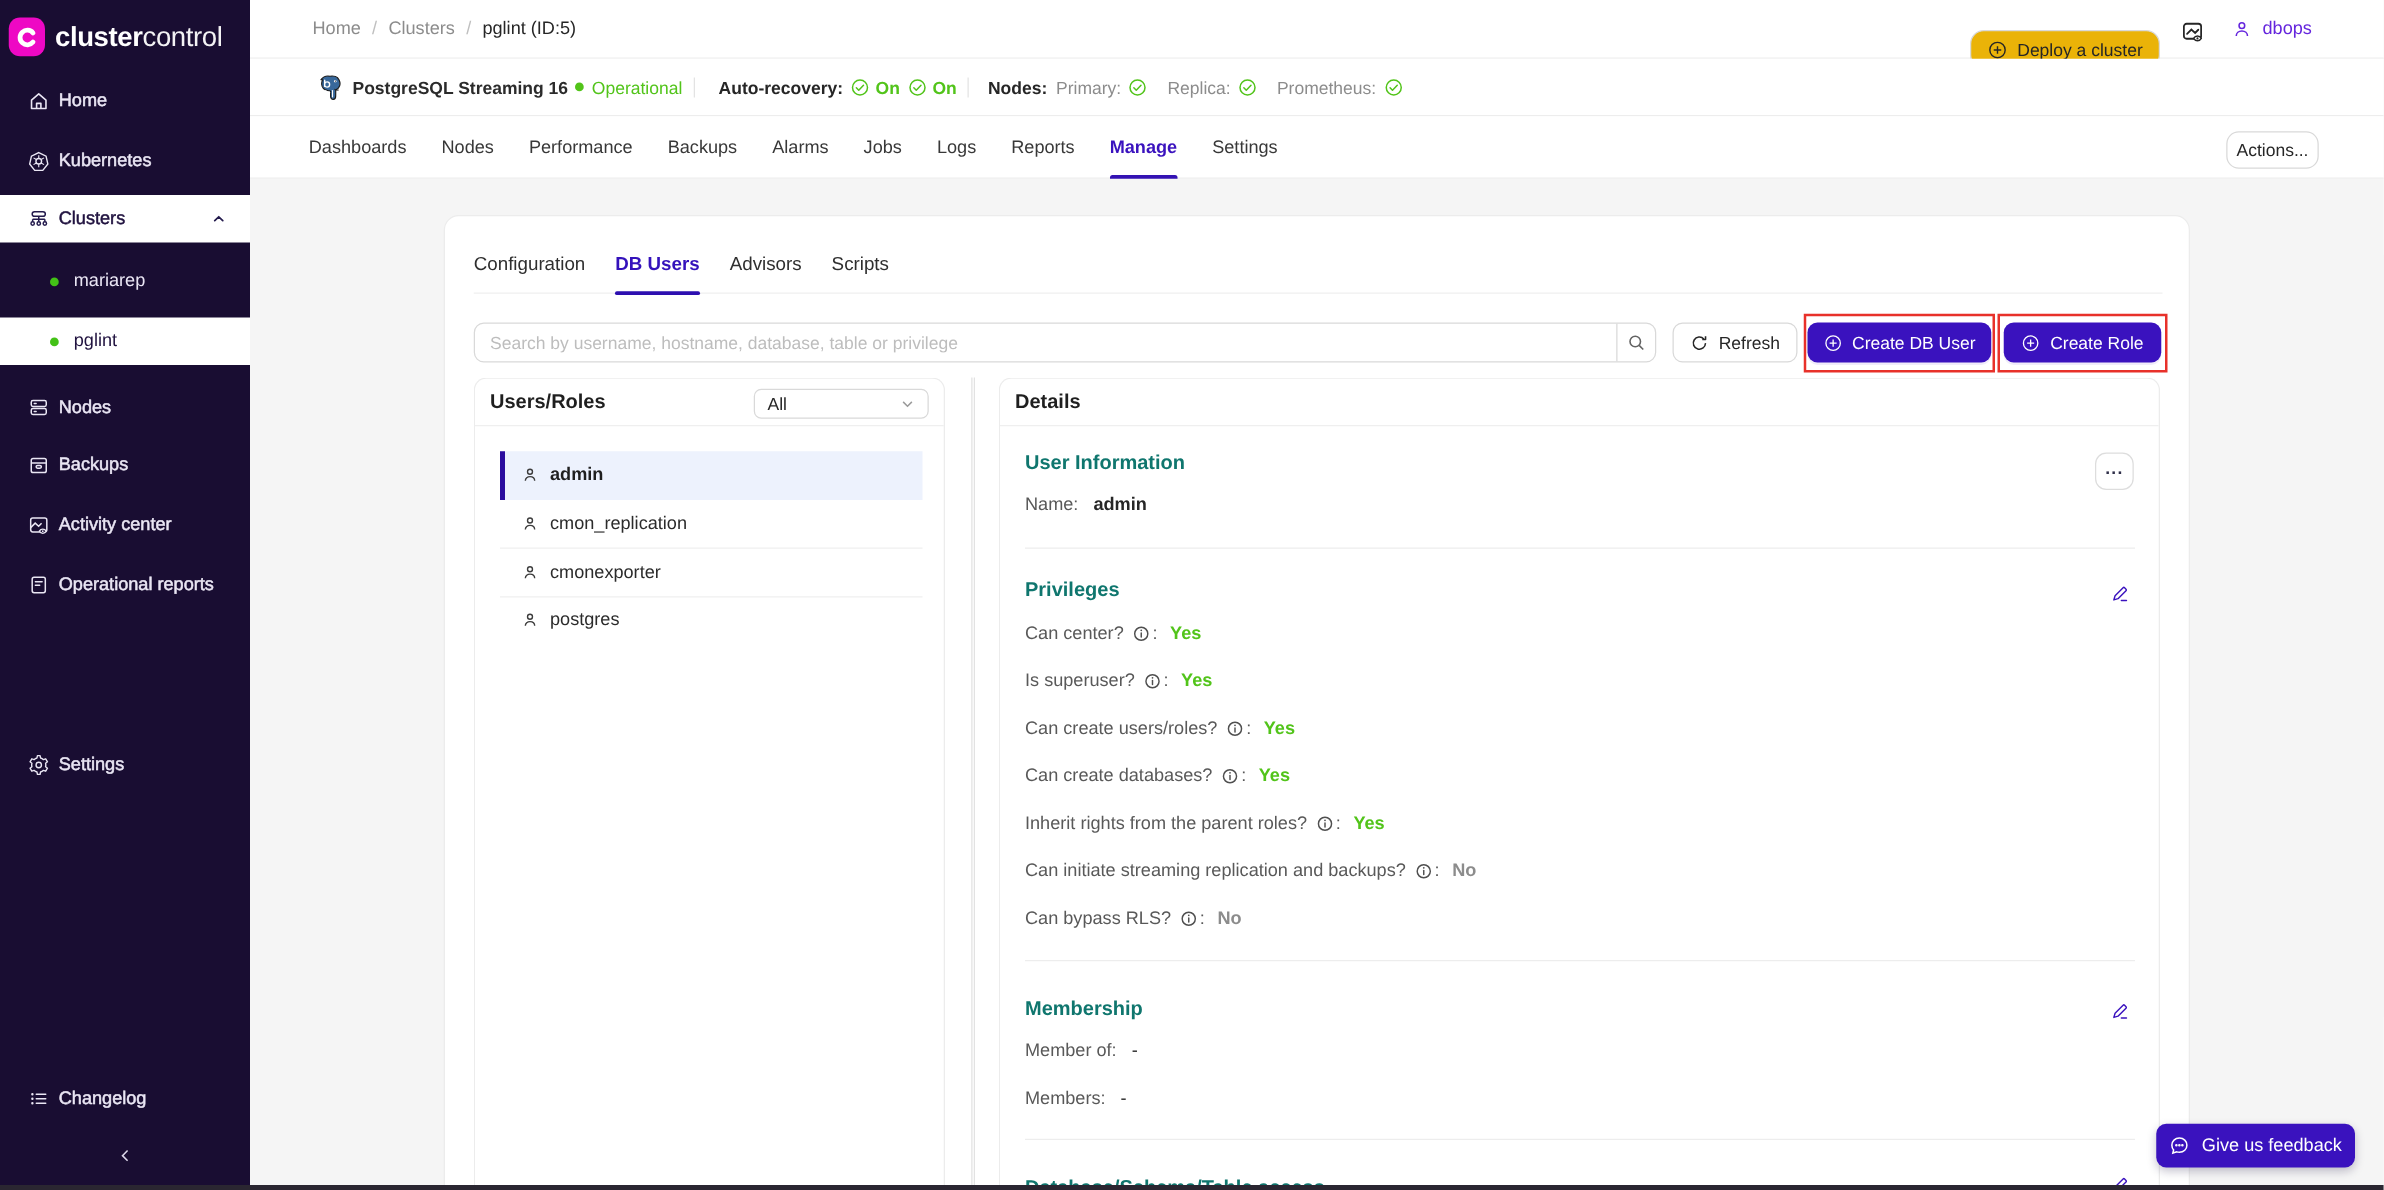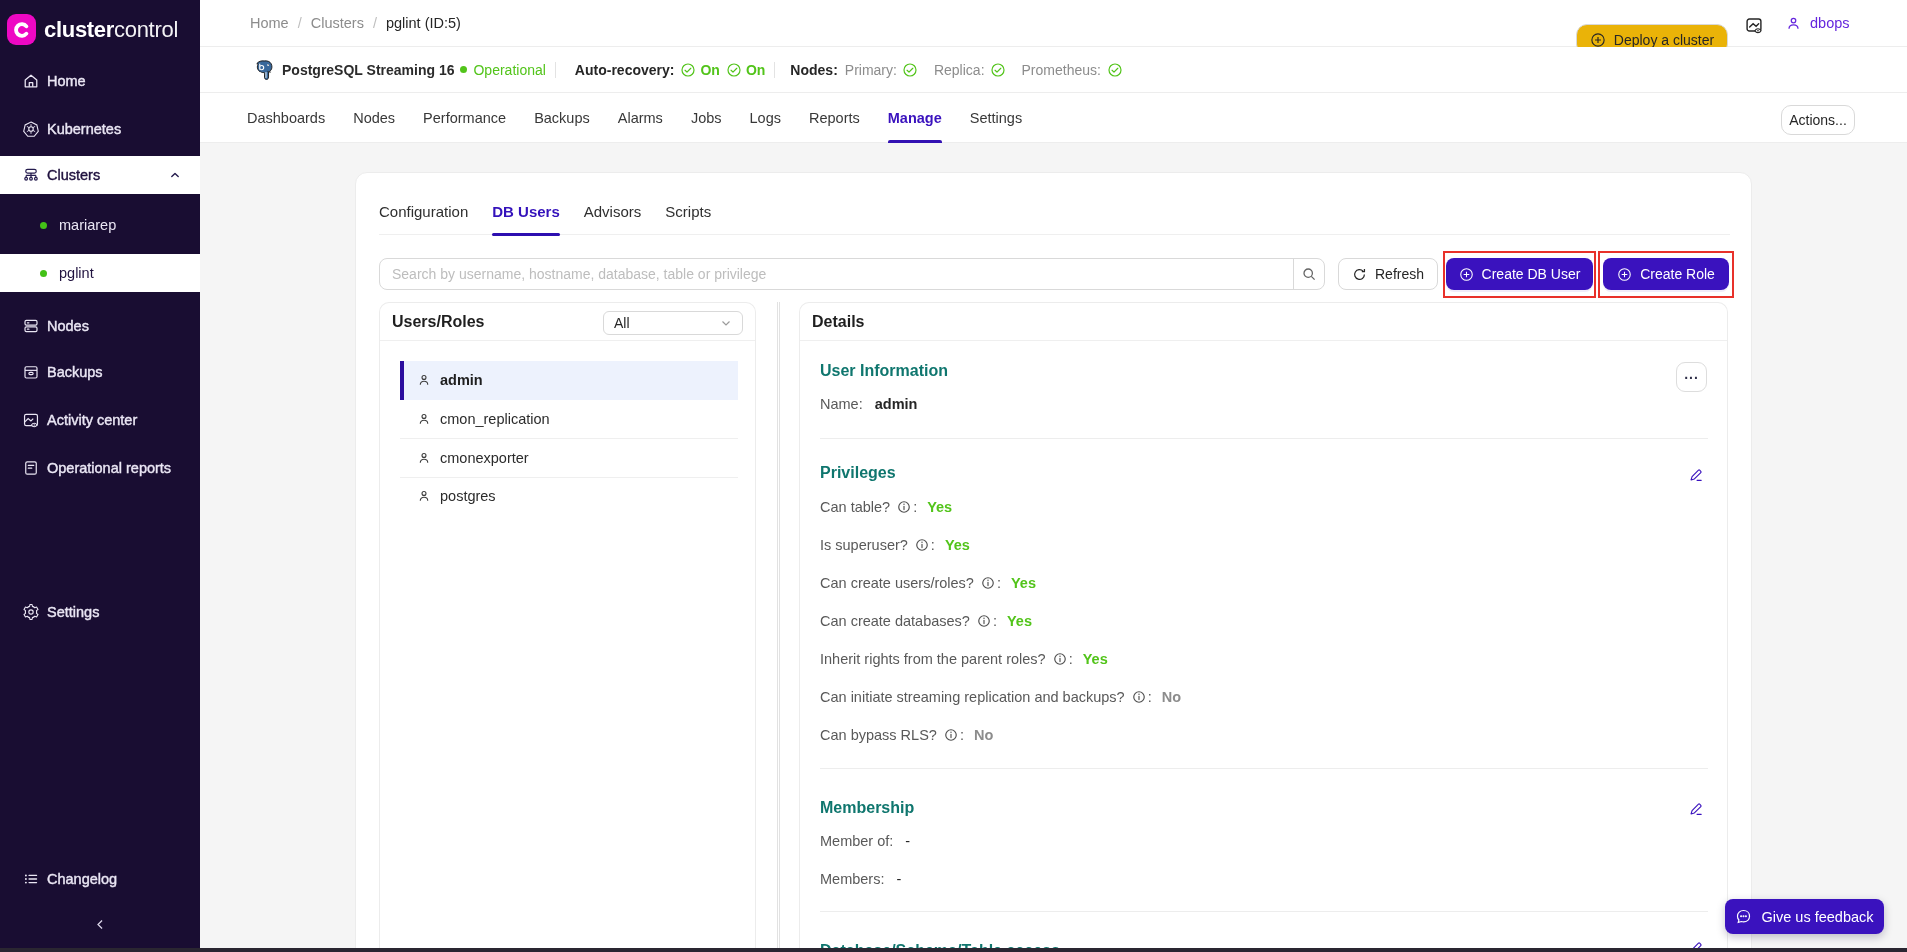--- a/index.html
+++ b/index.html
@@ -442,21 +442,21 @@
   </div>
   <div class="hr" style="top:135px;"></div>
 
   <div class="sec-h abs" style="left:20px; top:161px;">Privileges</div>
   <svg class="editico" style="top:164px;" width="16" height="16" viewBox="0 0 24 24" fill="none" stroke="#3a12be" stroke-width="1.7">
       <path d="M4.6 19.4l1.5-5 9.6-9.6c.5-.5 1.3-.5 1.8 0l1.7 1.7c.5.5.5 1.3 0 1.8l-9.6 9.6z" stroke-linejoin="round"></path>
       <path d="M13.6 20h6.2" stroke-linecap="round"></path>
     </svg>
 
   <div class="prow" style="top:196px;">
-    <span>Can table?</span>
+    <span>Can center?</span>
     <svg class="ii" width="14" height="14" viewBox="0 0 24 24" fill="none" stroke="#4f4f4f" stroke-width="2">
         <circle cx="12" cy="12" r="9"></circle>
         <path d="M12 11v5.4" stroke-linecap="round"></path>
         <circle cx="12" cy="7.3" r="1.2" fill="#4f4f4f" stroke="none"></circle>
       </svg>
     <span class="colon">:</span>
       <span class="pv-yes">Yes</span>
   </div>
   <div class="prow" style="top:234px;">
     <span>Is superuser?</span>

